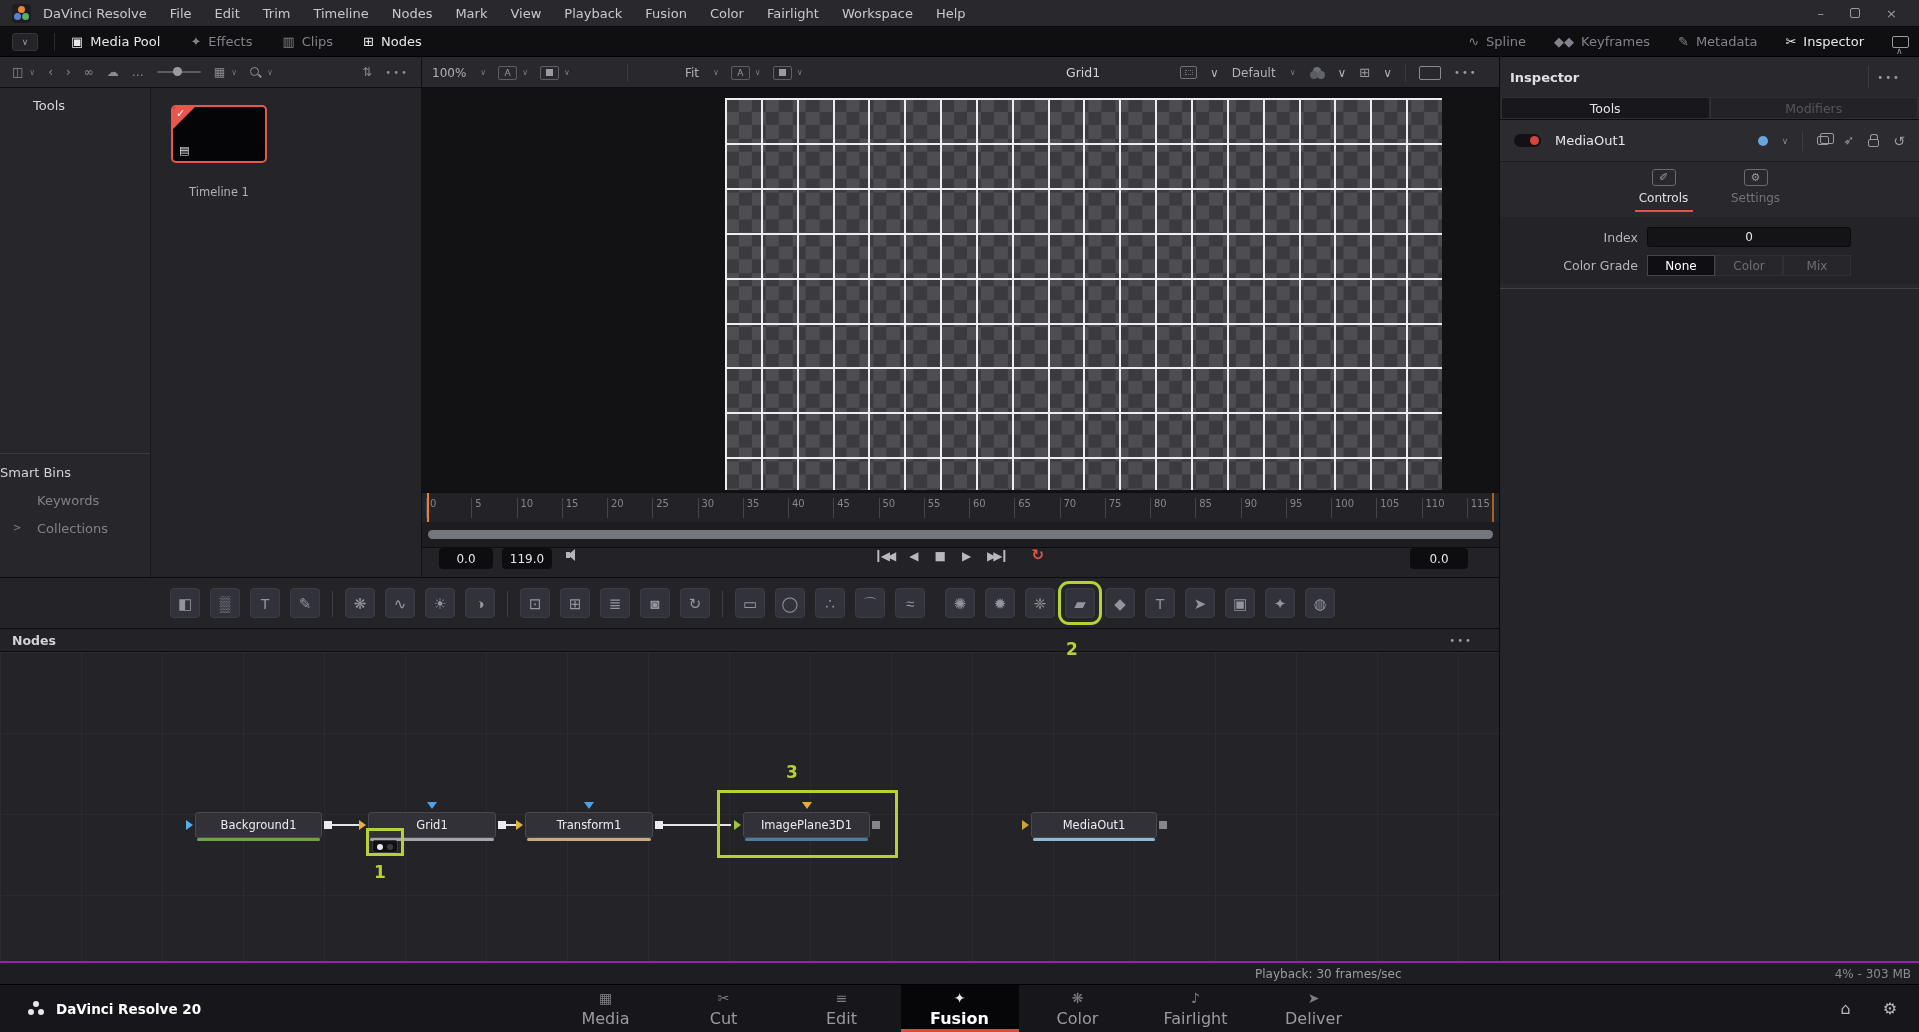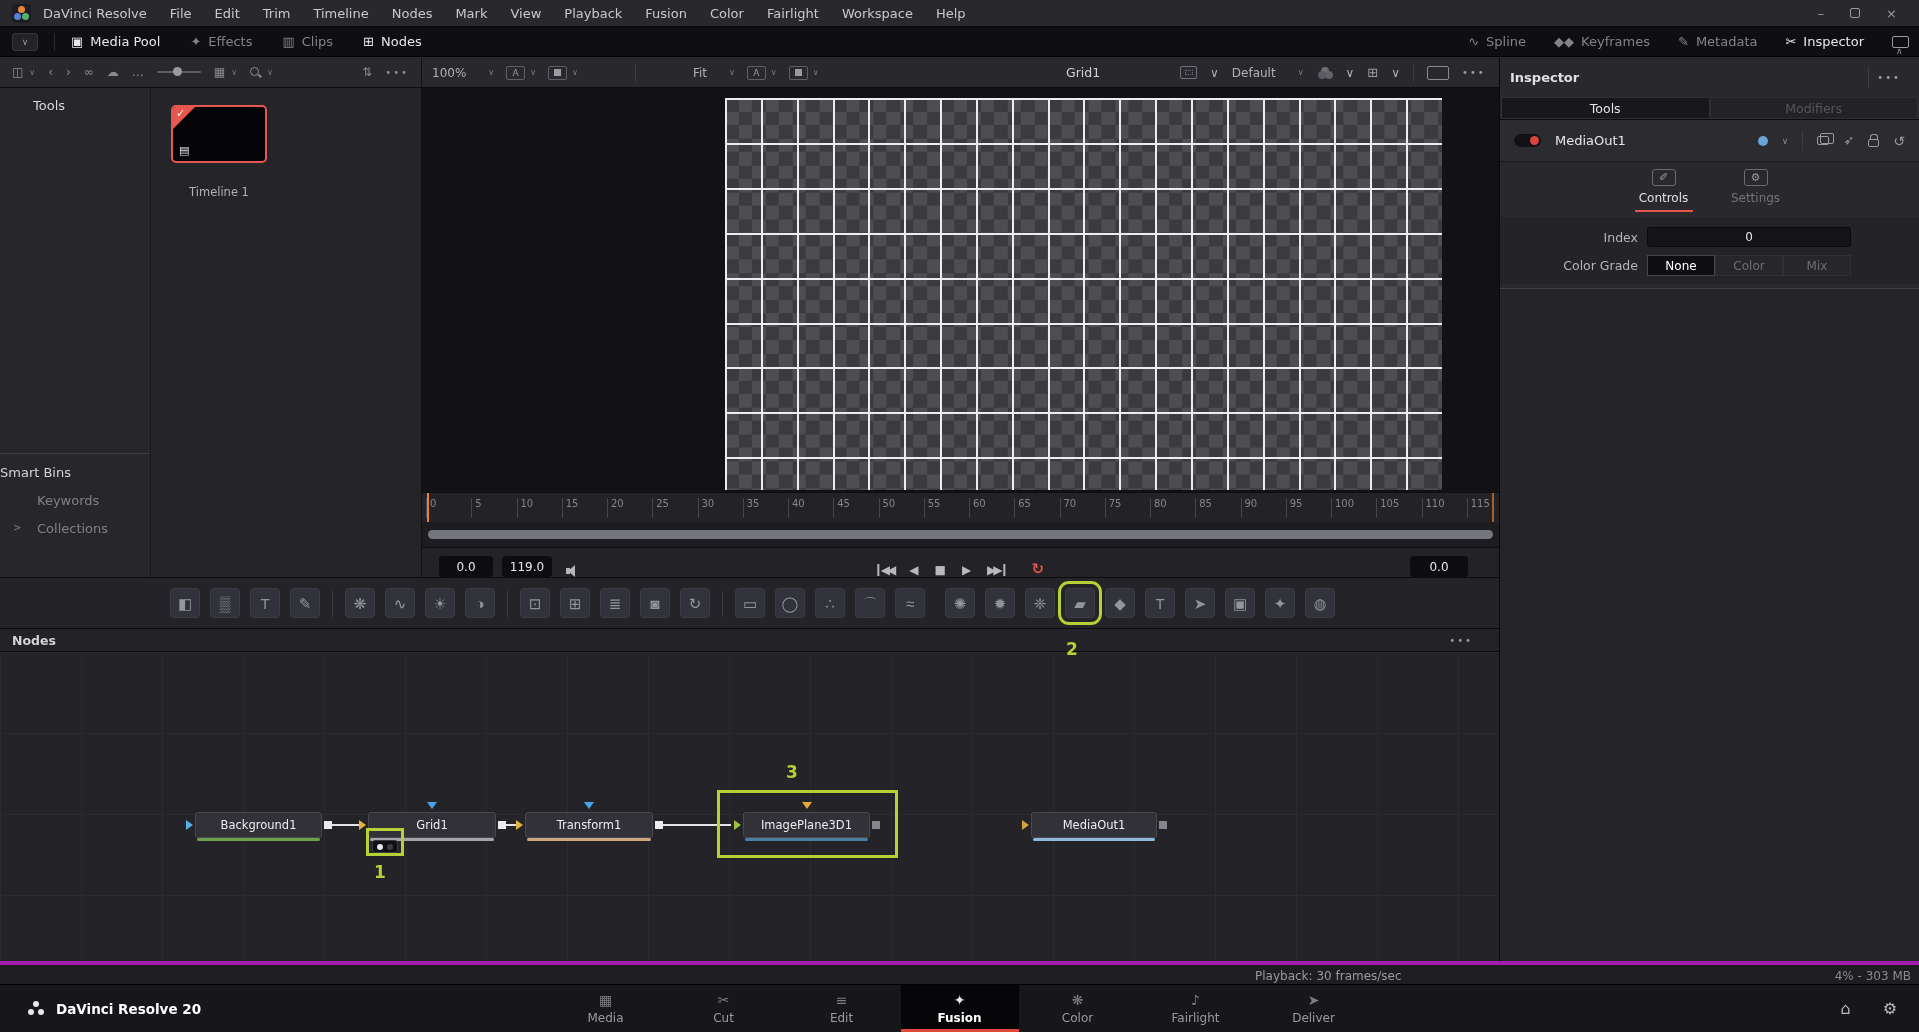--- a/index.html
+++ b/index.html
@@ -61,21 +61,21 @@
   .thumb{width:96px;height:58px;background:#050507;border:2px solid #e8574d;border-radius:5px;position:relative;overflow:hidden;}
   .thumb .corner{position:absolute;top:-1px;left:-1px;border-top:24px solid #e8574d;border-right:24px solid transparent;}
   .thumb .check{position:absolute;top:0;left:3px;color:#fff;font-size:11px;}
   .thumb .film{position:absolute;bottom:4px;left:6px;color:#e4e4e8;font-size:11px;}
   .clip-label{text-align:center;color:#b0b0b5;font-size:11.5px;margin-top:22px;}
 
   
   .viewer{flex:1;display:flex;flex-direction:column;background:#121214;}
   .viewer-toolbar{height:31px;flex:0 0 31px;background:#28282d;border-bottom:1px solid #0e0e10;position:relative;font-size:12px;color:#b0b0b6;}
   .vt-left{position:absolute;left:10px;top:0;height:31px;display:flex;align-items:center;gap:12px;}
-  .vt-sel{display:flex;align-items:center;gap:22px;color:#b0b0b6;}
+  .vt-sel{display:flex;align-items:center;gap:14px;color:#b0b0b6;}
   .vt-sel .chev,.mini .chev{font-size:8px;color:#7d7d85;}
   .mini{display:flex;align-items:center;gap:5px;}
   .mini-box{width:19px;height:14px;border:1px solid #5e5e66;border-radius:2px;display:flex;align-items:center;justify-content:center;font-size:9px;color:#9a9aa2;}
   .fillsq{width:7px;height:7px;background:#9a9aa2;display:inline-block;}
   .vt-div{width:1px;height:18px;background:#3a3a40;margin:0 45px;}
   .vt-title{position:absolute;left:644px;top:0;height:31px;display:flex;align-items:center;color:#d2d2d7;font-size:12.5px;}
   .vt-right{position:absolute;left:758px;top:0;height:31px;display:flex;align-items:center;gap:13px;}
   .dashbox{width:17px;height:13px;border:1px solid #70707a;border-radius:2px;display:flex;align-items:center;justify-content:center;}
   .dashbox i{width:8px;height:5px;border:1px dotted #70707a;display:block;}
   .rgb-icon{width:16px;height:12px;position:relative;}
@@ -89,21 +89,21 @@
       repeating-linear-gradient(90deg,#ededf0 0,#ededf0 2px,transparent 2px,transparent 35.85px),
       repeating-linear-gradient(180deg,#ededf0 0,#ededf0 2px,transparent 2px,transparent 44.9px),
       conic-gradient(#4d4d52 0 25%,#3a3a3f 0 50%,#4d4d52 0 75%,#3a3a3f 0);
     background-size:auto,auto,26.9px 26.9px;}
   .ruler{height:30px;flex:0 0 30px;background:#232327;border-top:1px solid #0e0e10;position:relative;overflow:hidden;}
   .tick{position:absolute;top:5px;height:20px;border-left:1px solid #45454b;padding-left:3px;color:#85858a;font-size:10px;}
   .playhead{position:absolute;left:5px;top:0;width:2px;height:100%;background:#e8822e;}
   .endmark{position:absolute;left:1070px;top:0;width:2px;height:100%;background:#a8602a;}
   .scrollrow{height:25px;flex:0 0 25px;background:#1d1d21;position:relative;}
   .scrollthumb{position:absolute;left:6px;right:6px;top:8px;height:9px;border-radius:5px;background:#73777d;}
-  .transport{height:30px;flex:0 0 30px;background:#232327;border-top:1px solid #0e0e10;position:relative;display:flex;align-items:flex-end;}
+  .transport{height:30px;flex:0 0 30px;background:#232327;border-top:1px solid #0e0e10;position:relative;display:flex;align-items:flex-start;}
   .tc-box{height:21px;background:#0d0d10;border-radius:4px;display:flex;align-items:center;justify-content:center;color:#e6e6ea;font-size:12px;}
   .tc-cur{width:54px;margin-left:17px;}
   .tc-dur{width:50px;margin-left:9px;}
   .spk{width:16px;height:13px;position:relative;margin-left:14px;}
   .spk::before{content:"";position:absolute;left:0;top:4px;width:4px;height:6px;background:#b5b5ba;}
   .spk::after{content:"";position:absolute;left:2px;top:1px;border:6px solid transparent;border-right:7px solid #b5b5ba;border-left:none;}
   .t-center{position:absolute;left:50%;transform:translateX(-50%);display:flex;align-items:center;gap:16px;color:#b8b8bd;font-size:12px;}
   .t-btn{cursor:default;line-height:1;}
   .t-start{letter-spacing:-3px;border-left:2px solid #b8b8bd;padding-left:2px;}
   .t-end{letter-spacing:-3px;border-right:2px solid #b8b8bd;padding-right:4px;}
@@ -175,37 +175,37 @@
   .insp-params{background:#232328;padding-top:10px;flex:0 0 auto;}
   .param-row{display:flex;align-items:center;margin-bottom:8px;}
   .param-label{width:147px;text-align:right;padding-right:9px;color:#b5b5ba;font-size:12.5px;flex:0 0 147px;}
   .param-input{width:204px;height:20px;background:#141417;border:1px solid #0a0a0c;border-radius:3px;color:#e8e8ec;font-size:12px;text-align:center;display:flex;align-items:center;justify-content:center;}
   .seg{display:flex;width:204px;}
   .seg-btn{flex:1;height:21px;display:flex;align-items:center;justify-content:center;font-size:12px;background:#26262b;border:1px solid #303036;color:#6e6e74;}
   .seg-btn.active{background:#0f0f13;border-color:#45454c;color:#fff;}
   .insp-rest{flex:1;background:#242429;border-top:1px solid #404046;margin-top:4px;}
 
   
-  .statusbar{height:23px;flex:0 0 23px;background:#1e1e22;border-top:4px solid #a21caf;position:relative;font-size:12px;color:#9a9a9f;}
+  .statusbar{height:23px;flex:0 0 23px;background:#1e1e22;border-top:2px solid #a21caf;position:relative;font-size:12px;color:#9a9a9f;}
   .sb-playback{position:absolute;left:1255px;top:4px;}
   .sb-mem{position:absolute;right:8px;top:4px;color:#8a8a8f;}
 
   
   .bottombar{height:48px;flex:0 0 48px;background:#17171b;border-top:1px solid #000;position:relative;display:flex;align-items:center;justify-content:center;}
   .brand{position:absolute;left:28px;display:flex;align-items:center;gap:11px;}
   .brand-logo{width:17px;height:16px;position:relative;}
   .brand-logo i{position:absolute;width:6px;height:6px;border-radius:50%;background:#e8e8ec;}
   .brand-logo i.d1{left:5px;top:0;}
   .brand-logo i.d2{left:0;top:8px;}
   .brand-logo i.d3{left:10px;top:8px;}
   .brand-name{color:#fff;font-weight:bold;font-size:13.5px;}
   .pages{display:flex;height:100%;}
   .page-tab{width:118px;height:100%;display:flex;flex-direction:column;align-items:center;justify-content:center;gap:3px;position:relative;color:#8a8a90;}
   .page-tab .pg-icon{font-size:14px;color:#7e7e86;}
-  .page-tab .pg-label{font-size:12px;color:#9a9aa0;}
+  .page-tab .pg-label{font-size:16px;color:#9a9aa0;}
   .page-tab.active{background:#060609;}
   .page-tab.active .pg-label{color:#fff;font-weight:bold;}
   .page-tab.active .pg-icon{color:#e8e8ec;}
   .page-tab.active::after{content:"";position:absolute;bottom:0;left:0;right:0;height:3px;background:#e0483a;}
   .bn-right{position:absolute;right:22px;display:flex;align-items:center;gap:32px;color:#b8b8bd;font-size:16px;}
 </style>
 </head>
 <body>
 
 <div class="app">

